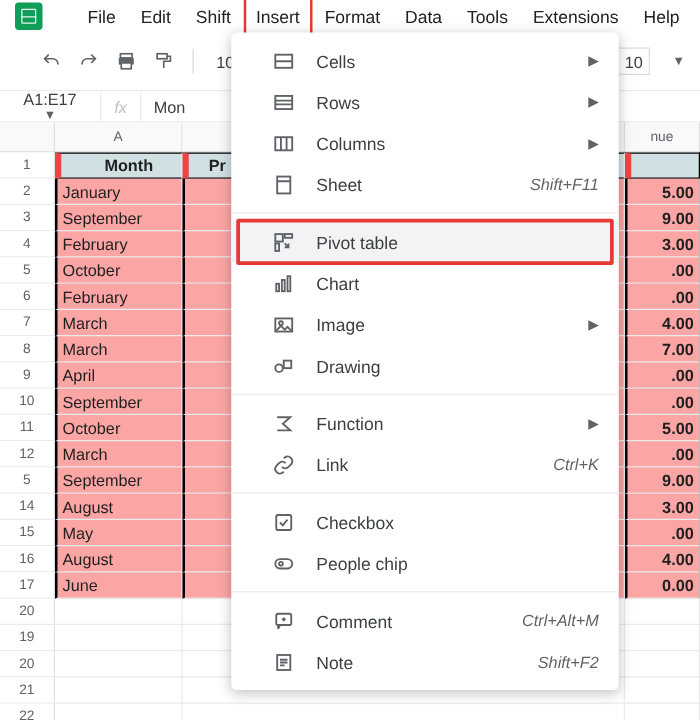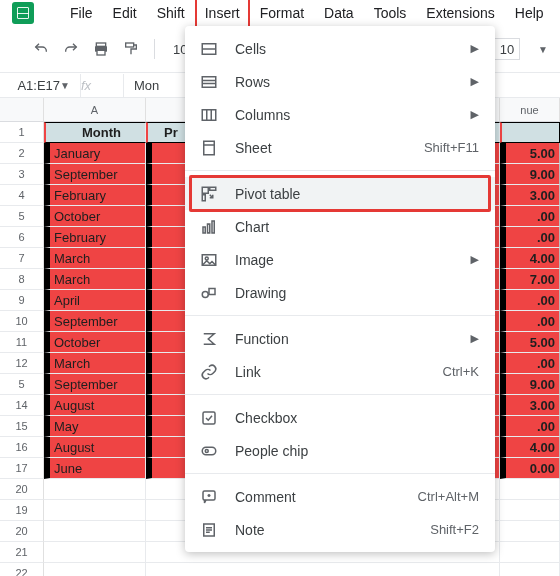--- a/index.html
+++ b/index.html
@@ -70,25 +70,25 @@
   }
   .fs-arrow{ color:#5f6368; font-size:10px; margin-right:12px;}
   .namebox-row{
     display:flex; align-items:center; height:26px;
     border-top:1px solid #e8eaed;
     border-bottom:1px solid #e8eaed;
     margin-top:4px;
   }
   .namebox{
     width:80px; padding:0 10px; font-size:13px; color:#3c4043;
-    display:flex; align-items:center; justify-content:flex-end;
+    display:flex; align-items:center; justify-content:flex-end;flex-direction:column;
   }
   .namebox .dd{ color:#5f6368; font-size:10px;}
   .fx{
-    width:44px; 
+    width:33px; text-align:center;
     border-left:1px solid #e8eaed; border-right:1px solid #e8eaed;
     font-style:italic; color:#bdc1c6; font-size:13px;
     padding:4px 0;
   }
   .fbar-val{ padding-left:10px; font-size:13px; color:#3c4043;}
   .sheet{
     display:flex;
     position:relative;
   }
   .rowhdrs{ display:flex; flex-direction:column; }
@@ -118,58 +118,58 @@
     height:21px;
     border-right:1px solid #e8eaed; border-bottom:1px solid #e8eaed;
     font-size:13px; color:#1f1f1f;
     display:flex; align-items:center; padding:0 4px;
     overflow:hidden; white-space:nowrap;
   }
   .cell.colLast{ justify-content:flex-end;}
   .header-cell{
     background:#d0e0e3; font-weight:bold;
     border-top:1px solid #000; border-bottom:1px solid #000;
-    border-left:2px solid #ef4444;
+    border-left:5px solid #ef4444;
     padding-left:16px;
   }
-  .sel-cell{ background:#ef4444; border-left:6px solid #000000;}
+  .sel-cell{ background:#fca5a5; border-left:2px solid #000000;}
   .sel-cell.colLast{ border-right:1px solid #bbb;font-weight:bold;}
   
   .dropdown{
     position:absolute;
     left:185px; top:26px;
     width:310px;
     background:#fff;
     box-shadow:0 2px 10px rgba(0,0,0,.25);
     border-radius:4px;
     padding:6px 0;
     z-index:10;
   }
   .dd-item{
     display:flex; align-items:center;
-    height:33px; padding:0 16px 0 14px;
+    height:33px; padding:0 16px 0 32px;
     font-size:14px; color:#3c4043;
     cursor:pointer;
   }
   .dd-item.highlighted{
     background:#f1f3f4;
     position:relative;
   }
   .dd-item.highlighted::after{
     content:""; position:absolute; inset:-2px 4px;
     border:3px solid #e53935; border-radius:2px;
     pointer-events:none;
   }
   .dd-icon{
     width:20px; height:20px; margin-right:16px;
     color:#5f6368; display:flex; align-items:center; justify-content:center;
     flex-shrink:0;
   }
   .dd-label{ flex:1;}
-  .dd-shortcut{ color:#5f6368; font-size:13px;}
+  .dd-shortcut{ color:#5f6368; font-size:13px;font-style:italic;}
   .dd-arrow{ color:#5f6368; font-size:11px;}
   .dd-sep{
     height:1px; background:#e8eaed; margin:6px 0;
   }
   .watermark{
     position:absolute;
     left:50%; top:58%;
     transform:translate(-50%,-50%);
     font-size:30px; font-weight:500;
     color:rgba(120,120,120,.18);

